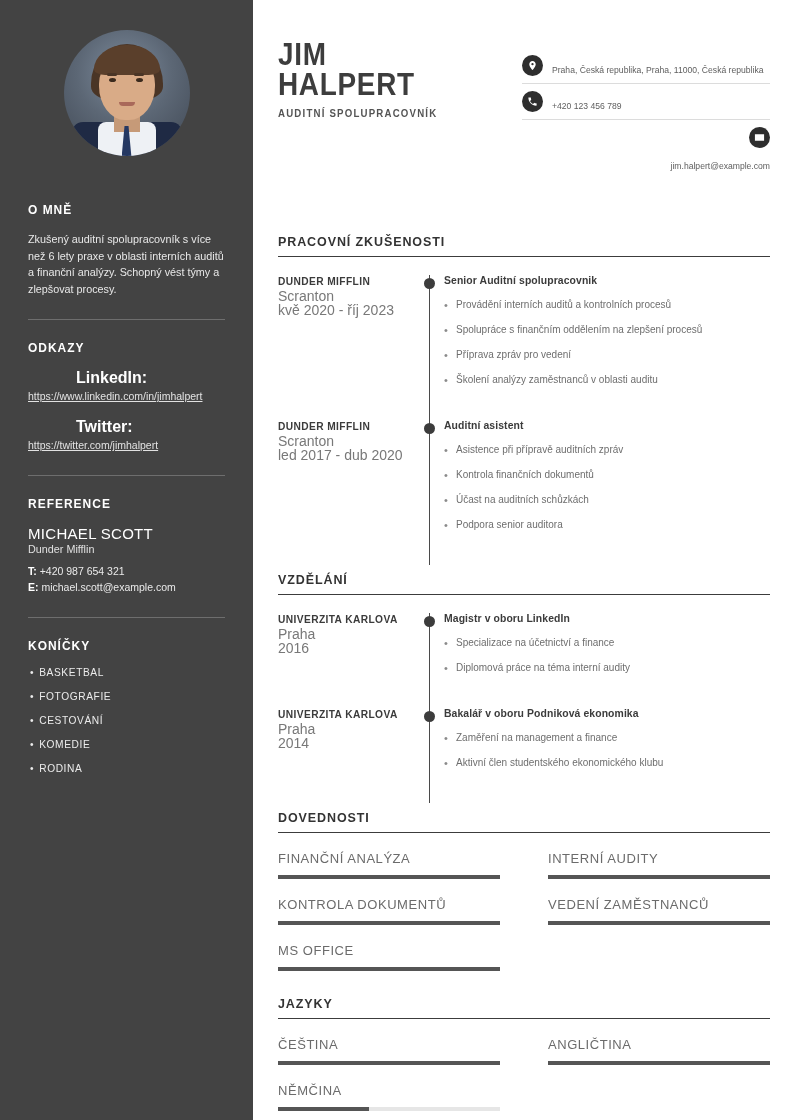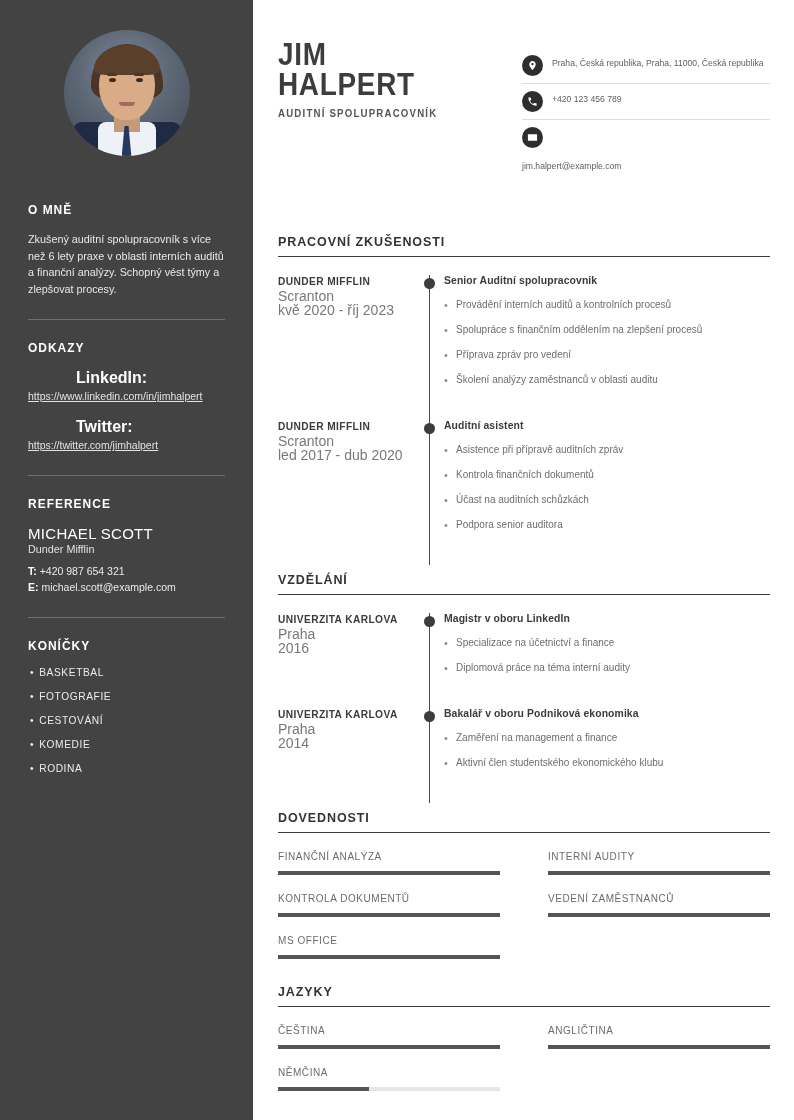--- a/index.html
+++ b/index.html
@@ -190,21 +190,21 @@
     letter-spacing: 1.3px;
     color: #545454;
     margin-top: 7px;
     transform: scaleX(0.92);
     transform-origin: left center;
   }
 
   .contacts { width: 248px; padding-top: 8px; }
   .contact-row {
     display: flex;
-    align-items: flex-start;
+    align-items: flex-end;
     gap: 9px;
     padding: 6px 0 7px 0;
     border-bottom: 1px solid #dcdcdc;
   }
   .contact-row:last-child { border-bottom: none; flex-direction: column; }
   .c-icon {
     width: 21px; height: 21px; min-width: 21px;
     border-radius: 50%;
     background: #2e2e2e;
     display: flex; align-items: center; justify-content: center;
@@ -291,21 +291,21 @@
 
   
   .bars-grid {
     display: grid;
     grid-template-columns: 1fr 1fr;
     column-gap: 48px;
     row-gap: 0;
   }
   .bar-item { padding-bottom: 18px; }
   .bar-label {
-    font-size: 10px;
+    font-size: 13px;
     letter-spacing: 0.55px;
     color: #6b6b6b;
     margin-bottom: 9px;
   }
   .bar-track {
     height: 4px;
     background: #e6e6e6;
     width: 100%;
     position: relative;
   }

